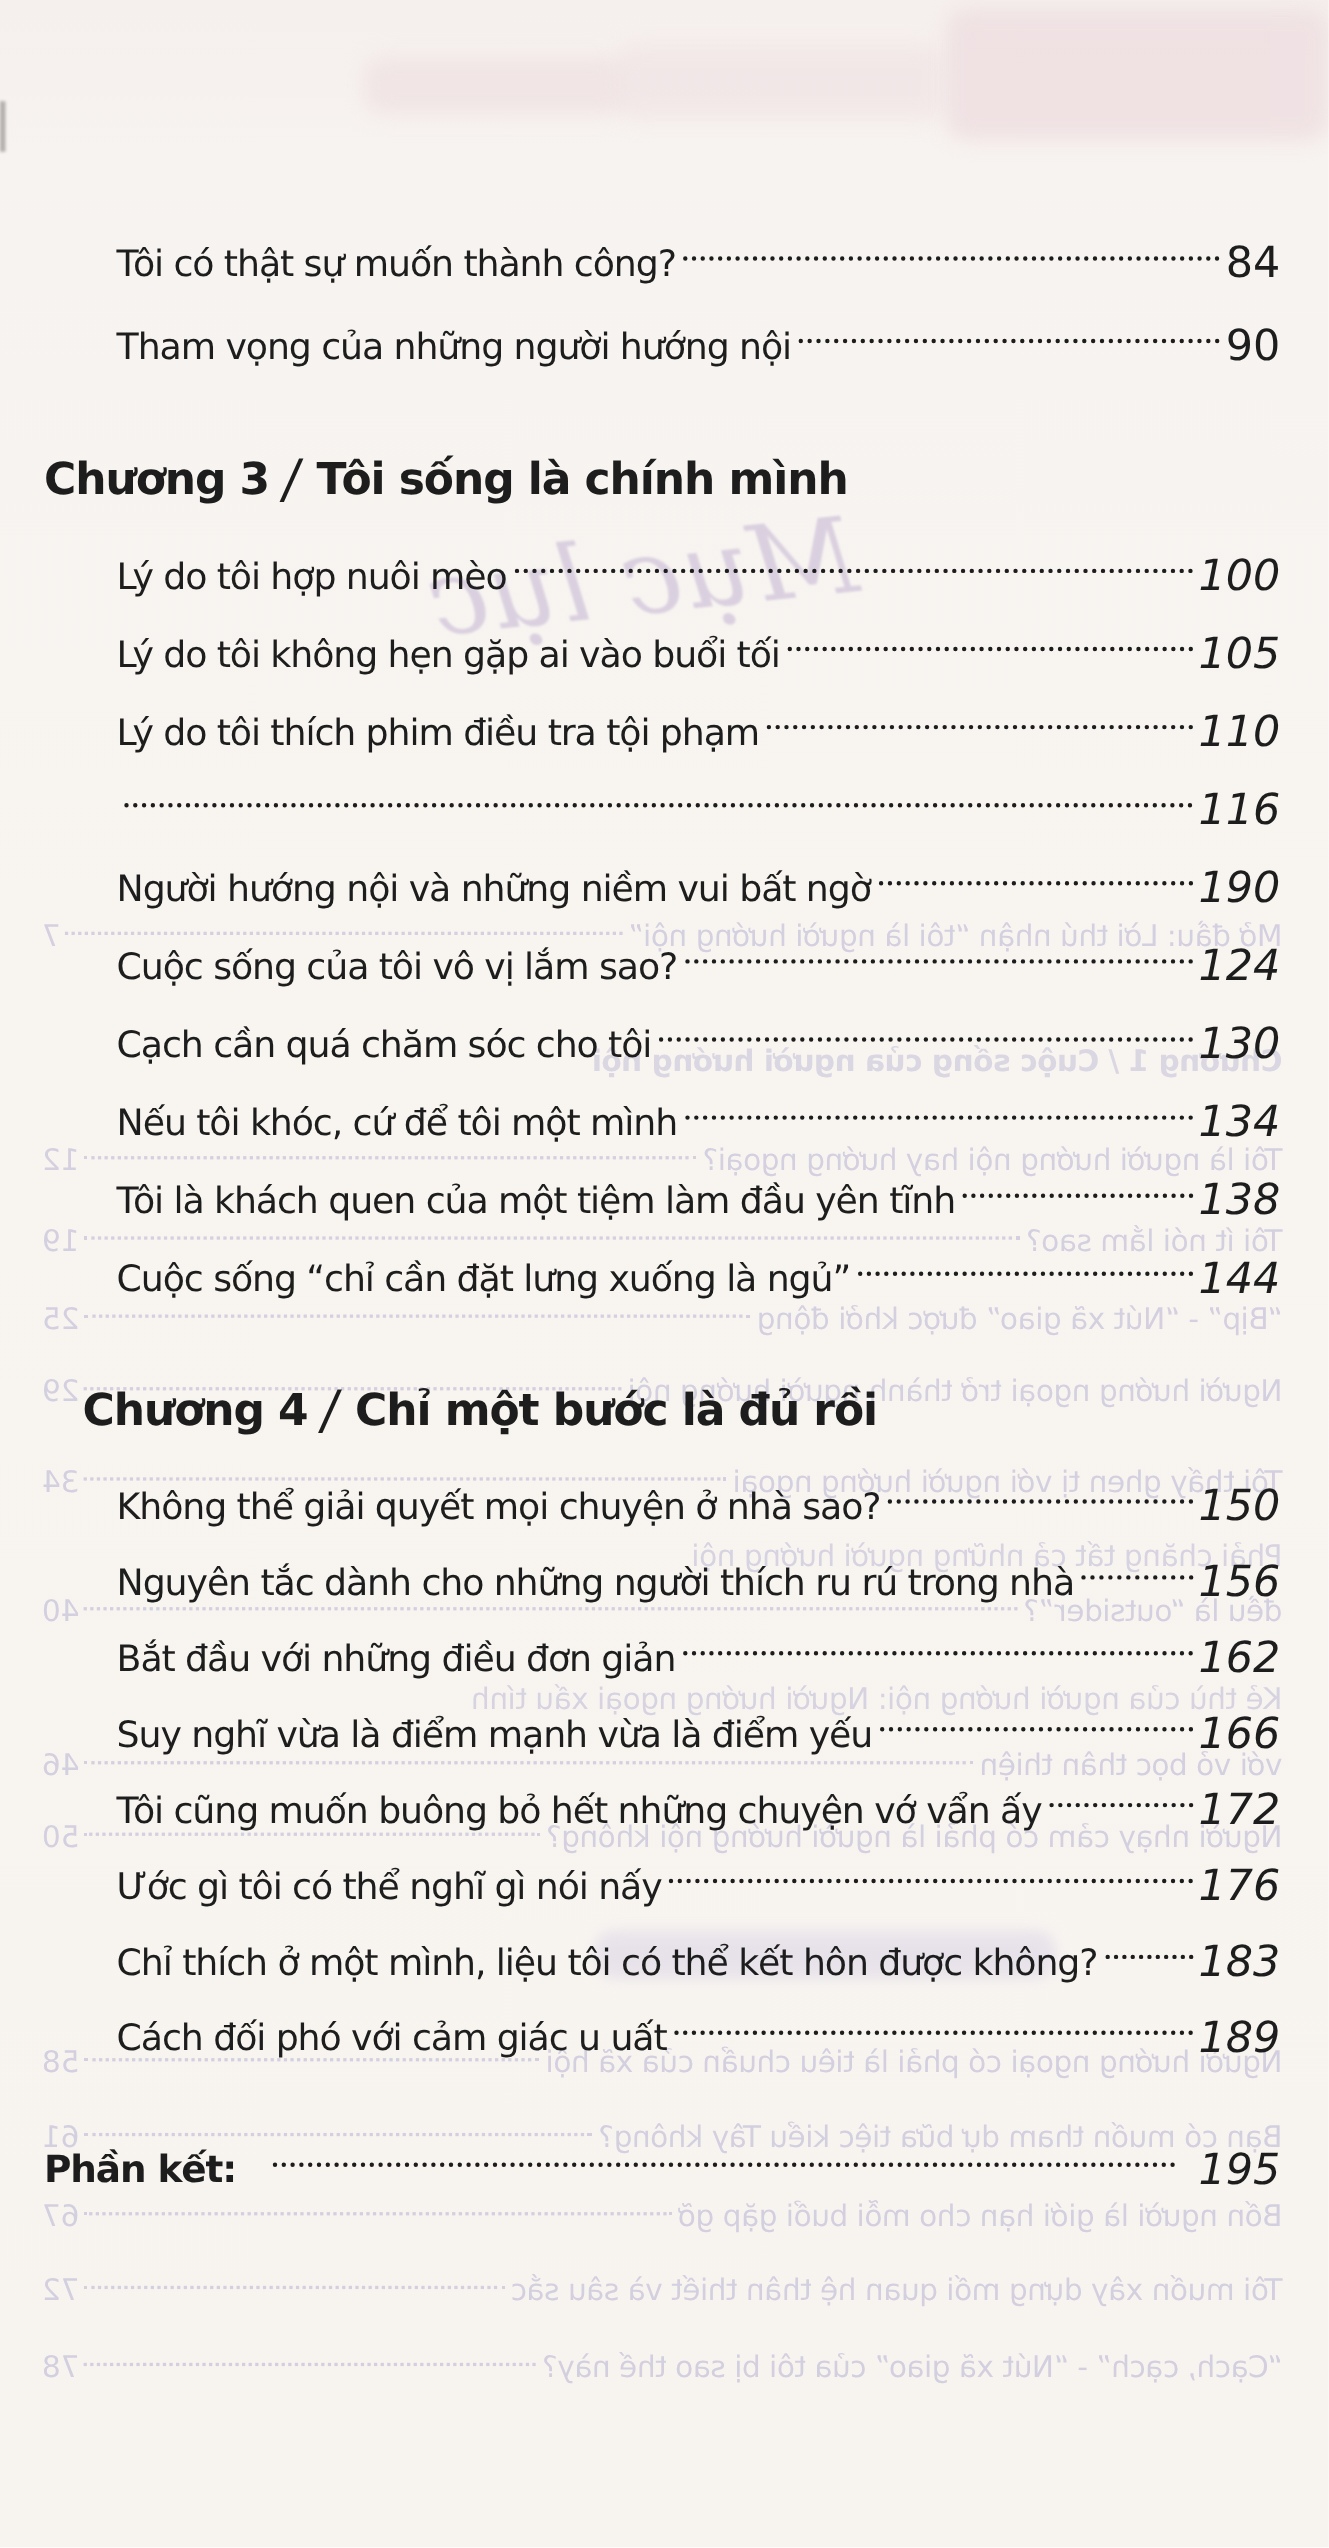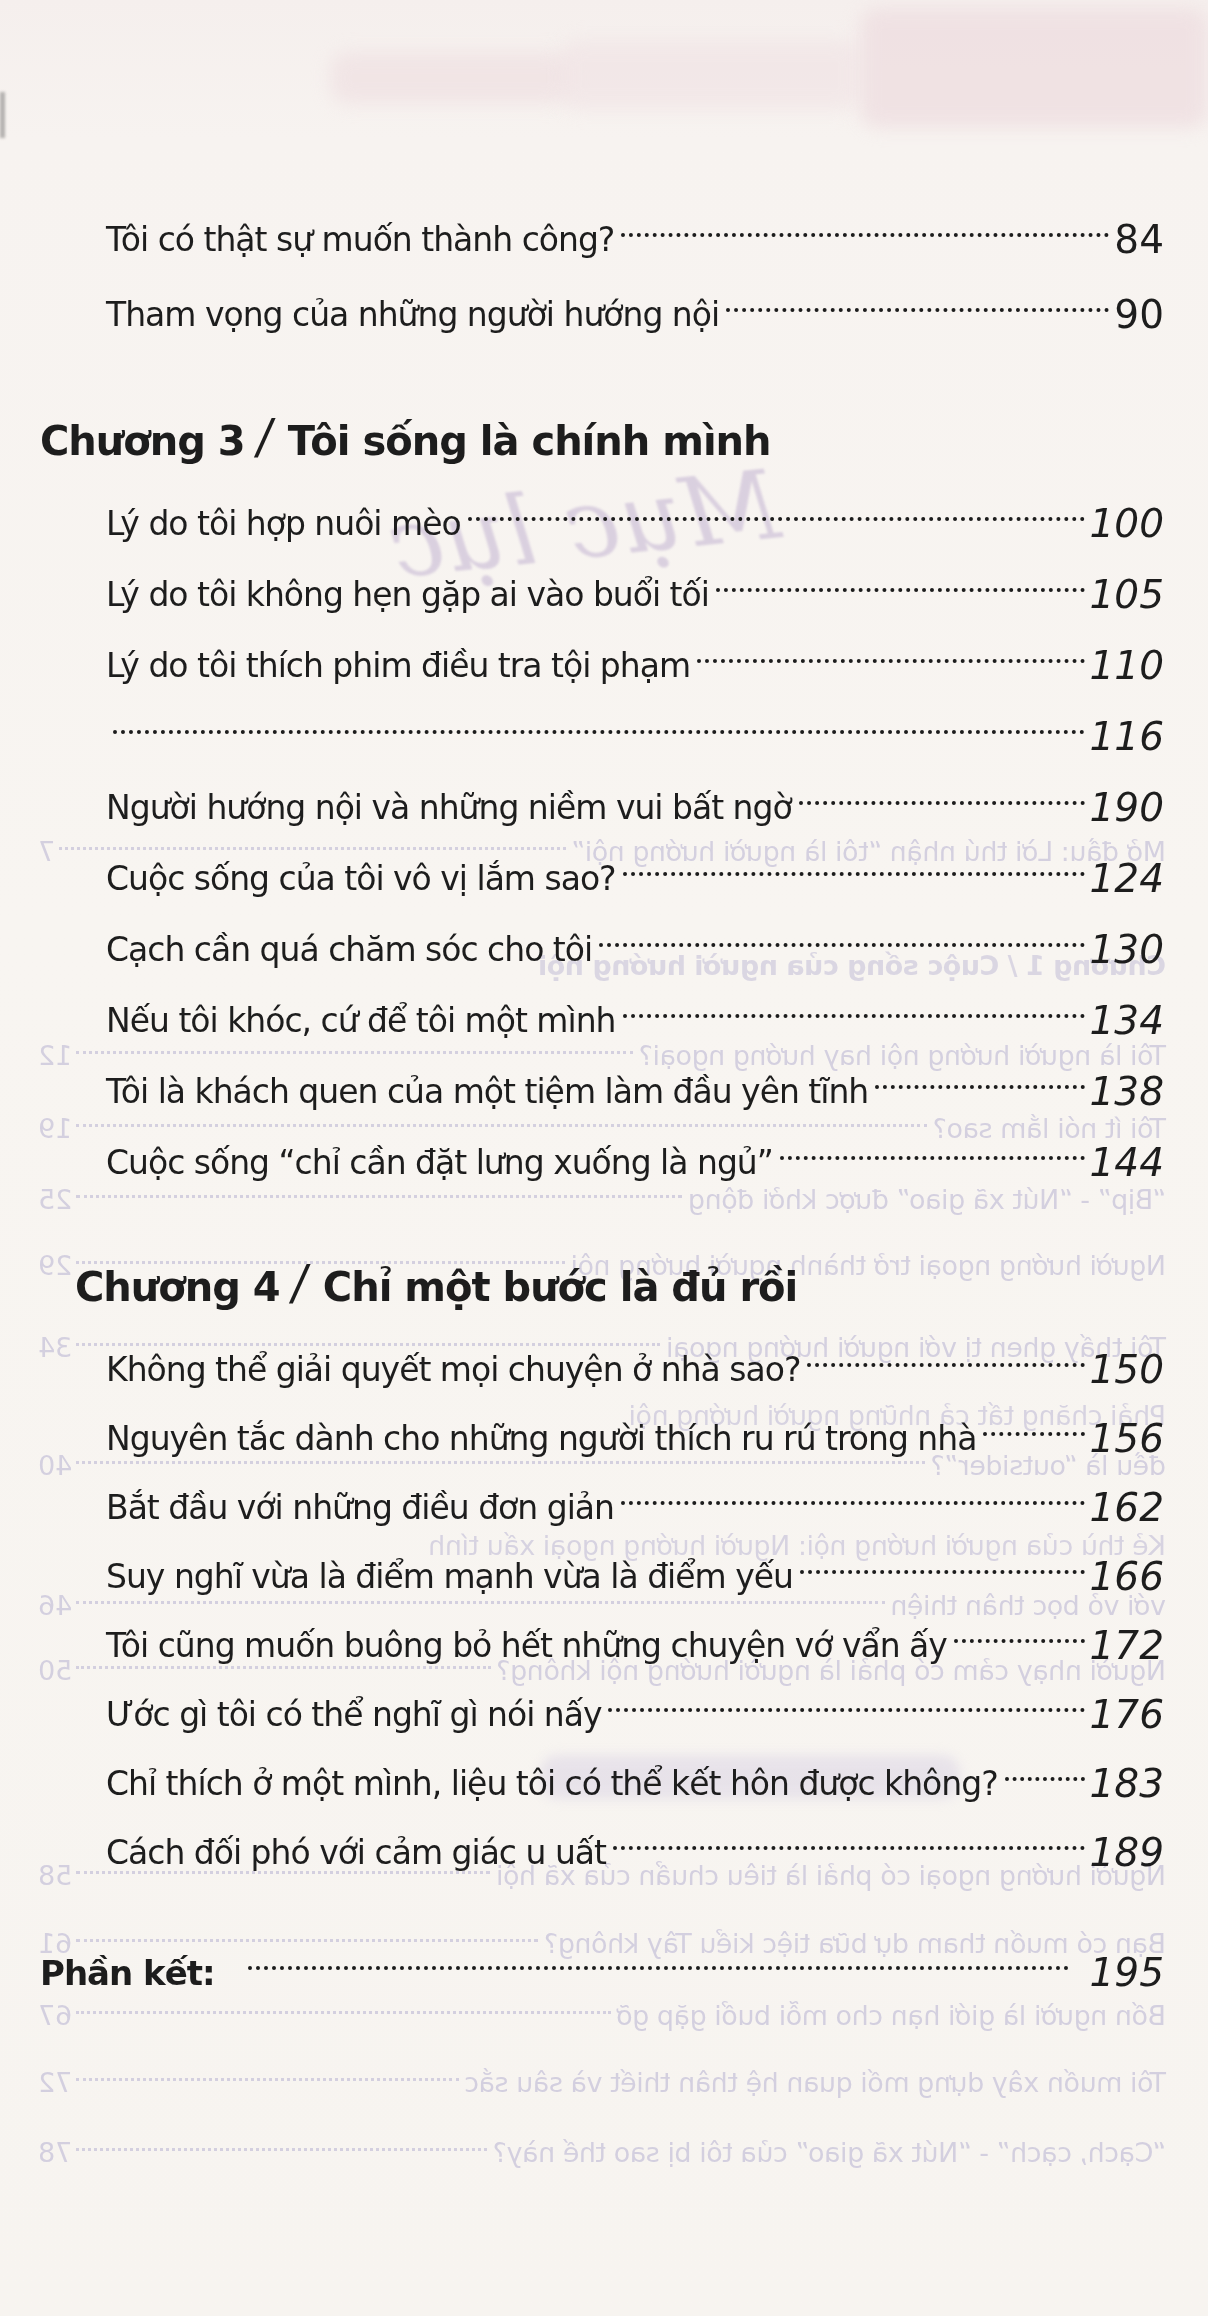--- a/index.html
+++ b/index.html
@@ -16,21 +16,21 @@
   .row{display:flex;align-items:center;white-space:nowrap;}
   .pre{position:absolute;left:106px;right:44px;top:202px;}
   .pre .row{height:75px;align-items:center;}
   .sec-entries{position:absolute;left:106px;right:44px;}
   .s3{top:488px;} .s3 .row{height:71px;}
   .s4{top:1335px;} .s4 .row{height:69px;}
   .t{font-size:33px;letter-spacing:-1px;}
   .dots{flex:1;min-width:14px;border-bottom:4px dotted #1c1c1c;margin:0 5px 9px 7px;}
   .n{font-size:39px;flex-shrink:0;}
   .num-i{font-style:italic;letter-spacing:0;}
-  .heading{position:absolute;left:40px;display:flex;align-items:flex-end;white-space:nowrap;
+  .heading{position:absolute;left:40px;display:flex;align-items:center;white-space:nowrap;
            font-weight:bold;font-size:40px;letter-spacing:-1px;}
   .h3{top:408px;} .h4{top:1254px;margin-left:35px;}
   .slash{font-weight:normal;font-size:48px;margin:0 16px 0 12px;transform:skewX(-8deg);}
   .epilogue{position:absolute;left:40px;right:44px;top:1950px;display:flex;align-items:center;
             white-space:nowrap;gap:16px;}
   .ep-label{font-weight:bold;font-size:34px;letter-spacing:-1px;margin-right:10px;}
   
   .bleed{position:absolute;left:38px;width:1128px;display:flex;align-items:center;
          transform:scaleX(-1);color:#b7b2d2;opacity:.55;white-space:nowrap;}
   .bl-t{font-size:27px;letter-spacing:-0.5px;}

